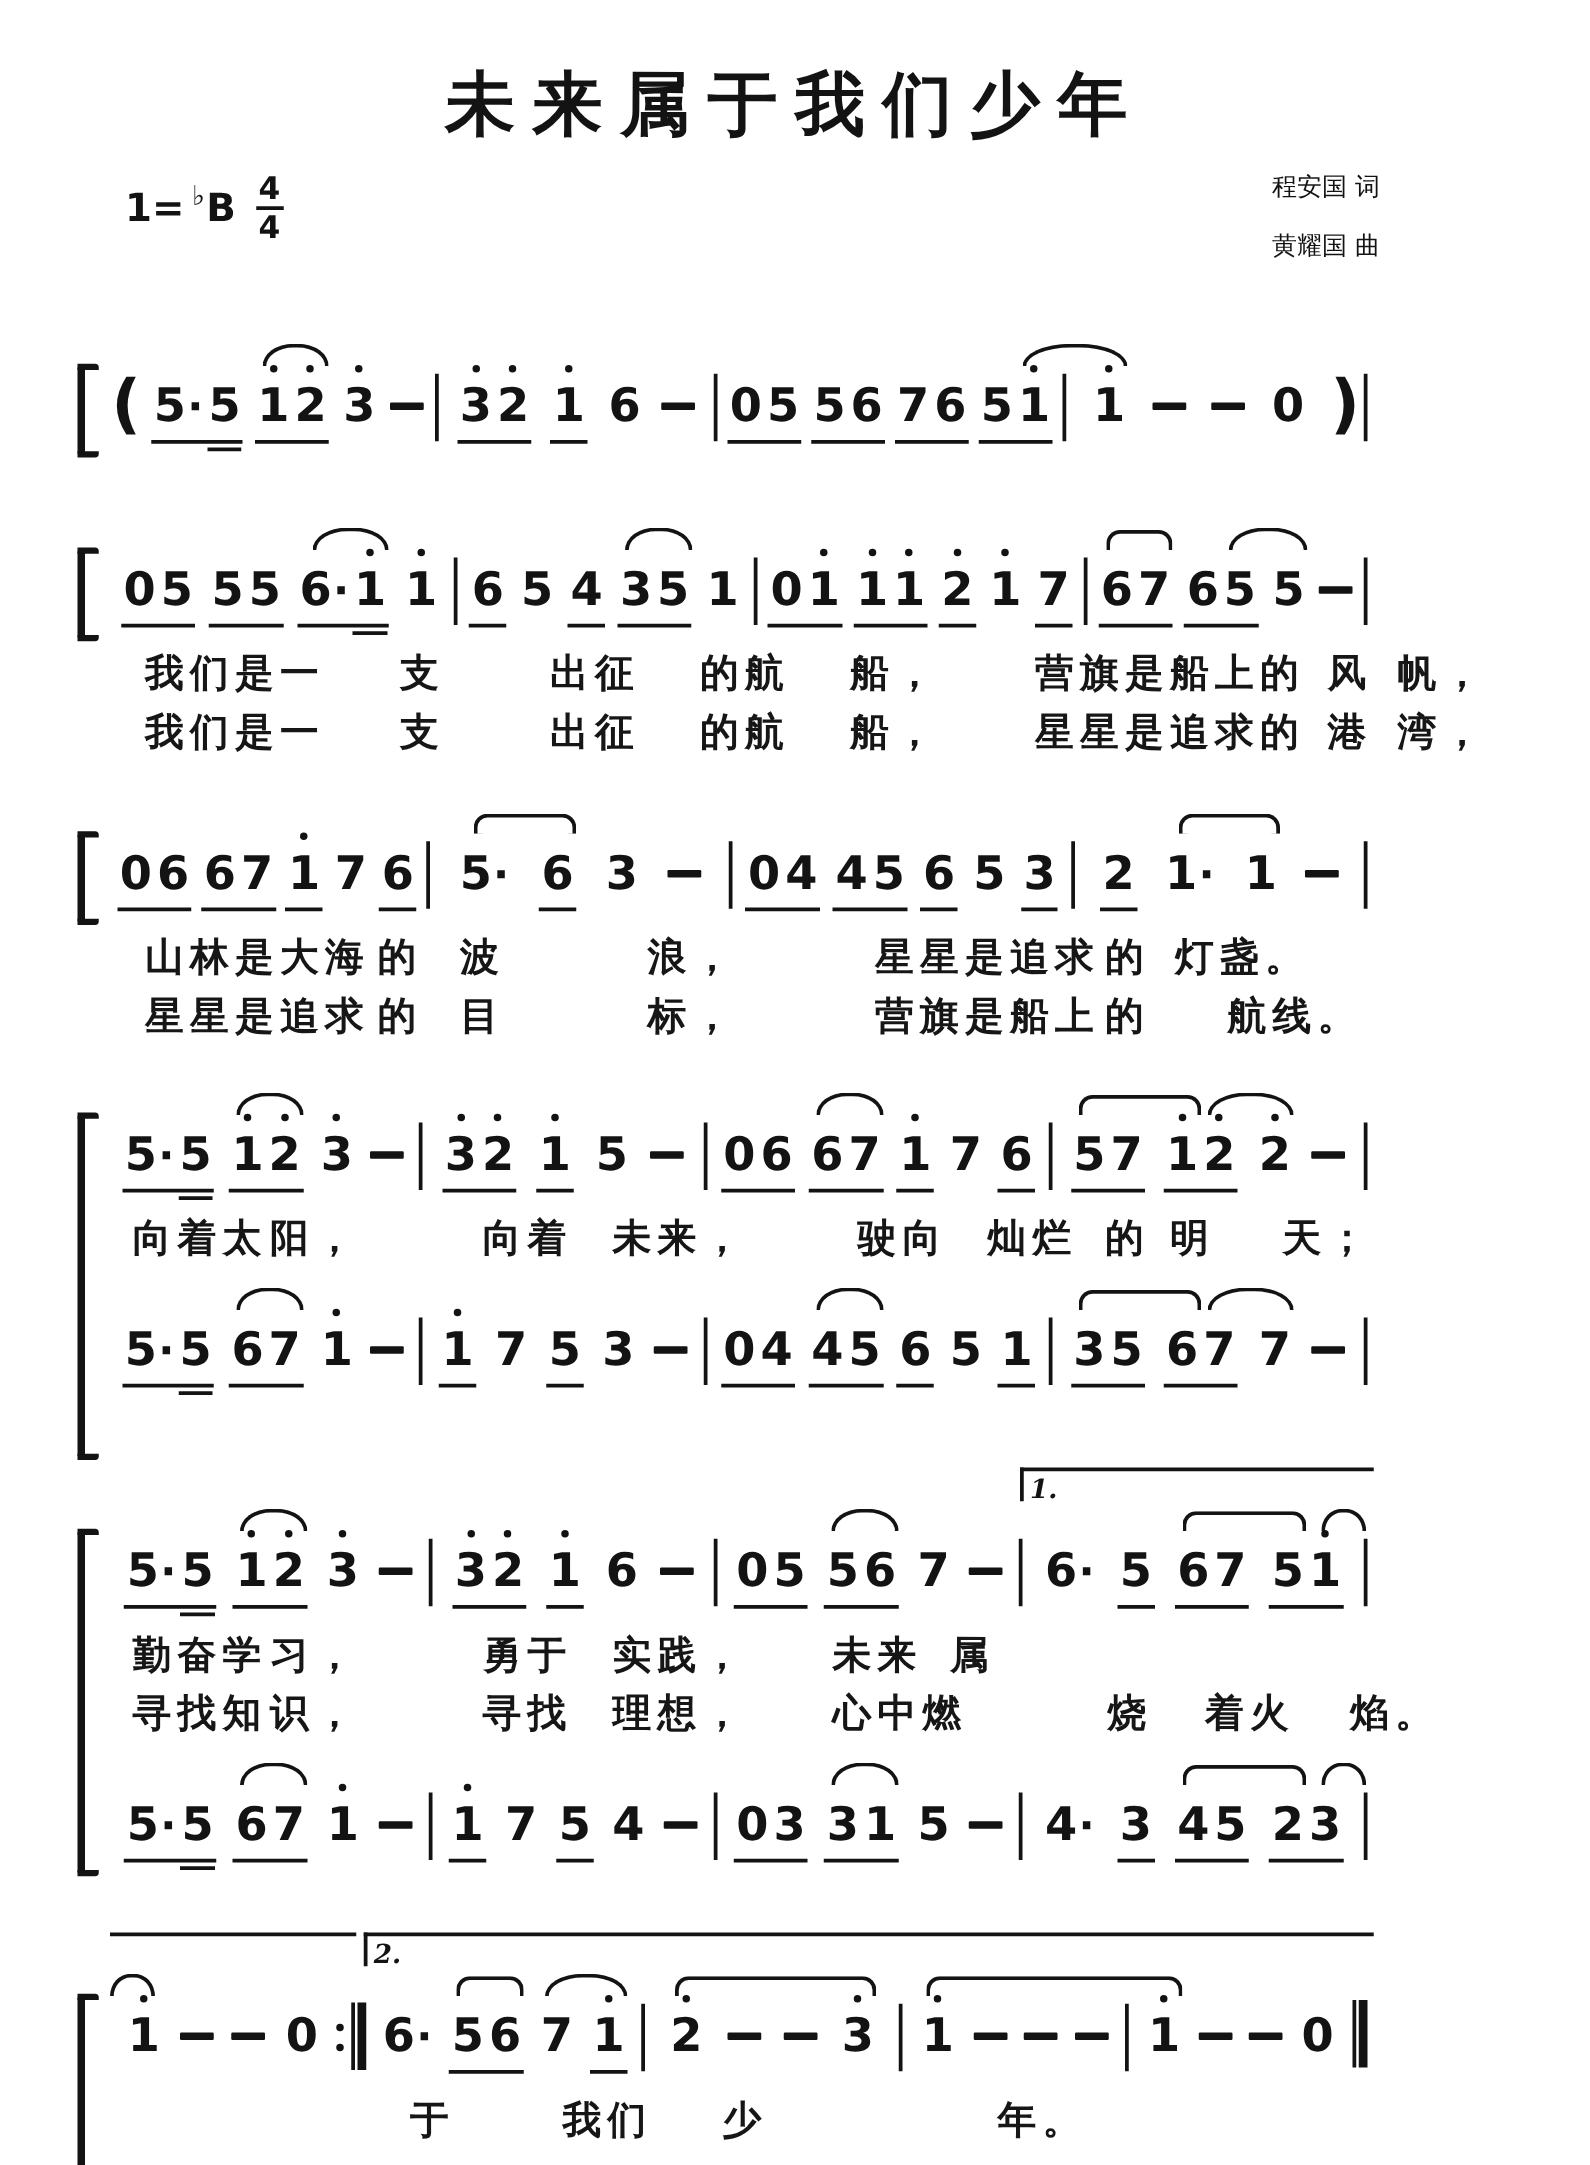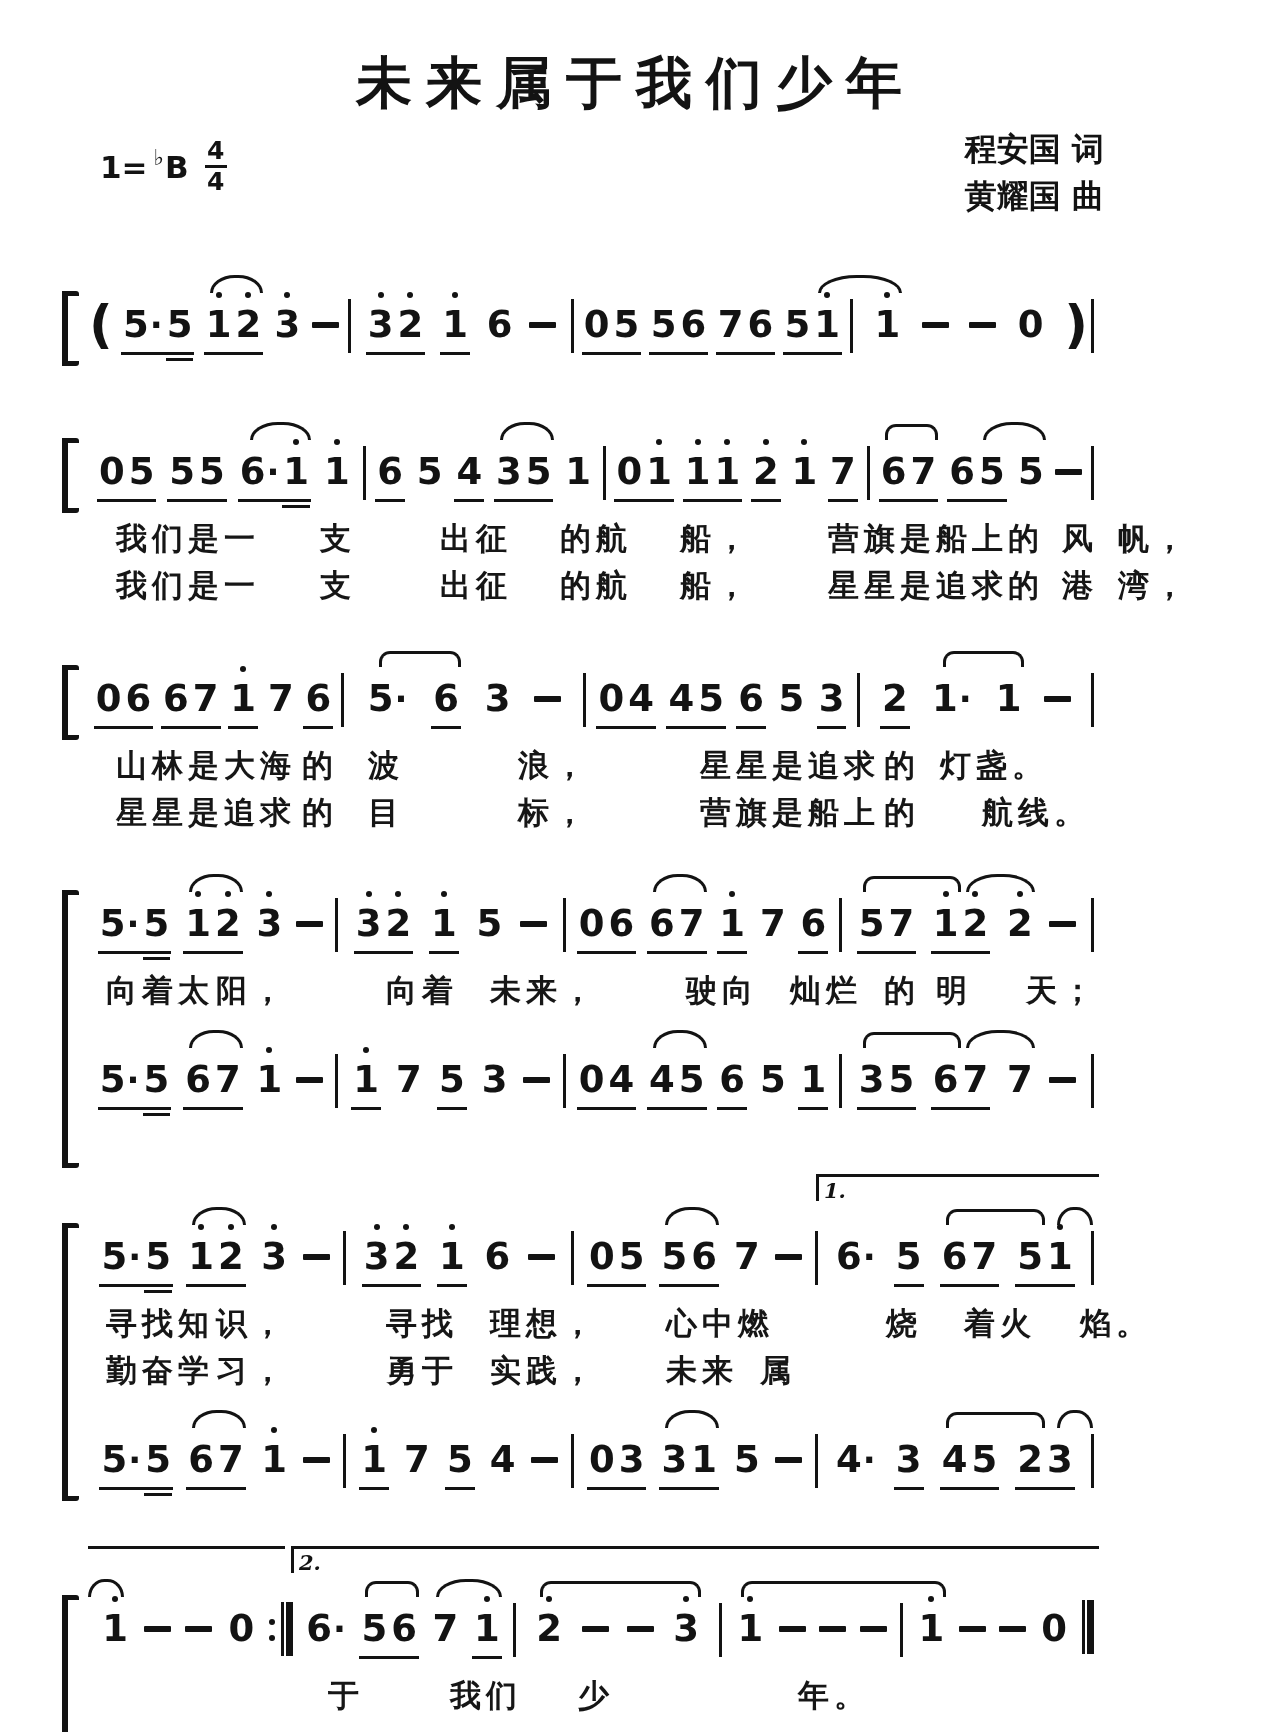--- a/index.html
+++ b/index.html
@@ -3,21 +3,21 @@
 <meta charset="utf-8">
 <style>
   html,body{margin:0;padding:0;background:#ffffff;}
   body{width:1272px;height:1732px;overflow:hidden;position:relative;color:#131313;
        font-family:"DejaVu Sans",sans-serif;}
   
   #header{position:relative;height:268px;}
   .title{position:absolute;top:46px;left:0;width:100%;text-align:center;
          font-family:"DejaVu Serif",serif;font-size:56px;font-weight:800;letter-spacing:14px;}
   .credits{position:absolute;top:126px;right:168px;text-align:center;
-           font-family:"DejaVu Serif",serif;font-size:32px;font-weight:700;line-height:47px;}
+           font-family:"DejaVu Serif",serif;font-size:20px;font-weight:400;line-height:47px;}
   .keysig{position:absolute;left:100px;top:138px;display:flex;align-items:center;
           font-weight:700;font-size:31px;}
   .keysig .flat{font-size:22px;vertical-align:super;position:relative;top:-9px;margin:0 1px 0 6px;}
   .frac{display:inline-flex;flex-direction:column;align-items:center;margin-left:16px;
         font-size:25px;font-weight:700;line-height:26px;}
   .frac .fbar{width:22px;border-top:3px solid #131313;margin:1px 0;}
   .tempo{position:absolute;left:100px;top:212px;font-size:28px;font-weight:600;
          font-family:"DejaVu Serif",serif;letter-spacing:3px;}
   
   #score{position:relative;margin-left:88px;width:1008px;}
@@ -651,37 +651,37 @@
         <div class="bar"></div>
         <div class="arc arc-rd" style="left: 104.234px; width: 47.75px; top: 37px;"></div>
         <div class="arc arc-rd" style="left: 577.359px; width: 47.75px; top: 37px;"></div>
         <div class="arc arc-sq" style="left: 857.594px; width: 93.6406px; top: 39px;"></div>
         <div class="arc arc-rd" style="left: 968.984px; width: 30px; top: 37px;"></div>
         <div class="volta tick" style="left: 728px; width: 280px; top: 4px;">
           <span class="vlabel">1.</span>
         </div>
       </div>
       <div class="lyr">
+        <span style="left: 18px;">勤奋学</span>
+        <span style="left: 128px;">习，</span>
+        <span style="left: 298px;">勇于</span>
+        <span style="left: 402px;">实践，</span>
+        <span style="left: 578px;">未来</span>
+        <span style="left: 672px;">属</span>
+      </div>
+      <div class="lyr">
         <span style="left: 18px;">寻找知</span>
         <span style="left: 128px;">识，</span>
         <span style="left: 298px;">寻找</span>
         <span style="left: 402px;">理想，</span>
         <span style="left: 578px;">心中燃</span>
         <span style="left: 798px;">烧</span>
         <span style="left: 876px;">着火</span>
         <span style="left: 992px;">焰。</span>
       </div>
-      <div class="lyr">
-        <span style="left: 18px;">勤奋学</span>
-        <span style="left: 128px;">习，</span>
-        <span style="left: 298px;">勇于</span>
-        <span style="left: 402px;">实践，</span>
-        <span style="left: 578px;">未来</span>
-        <span style="left: 672px;">属</span>
-      </div>
       <div class="musicline" style="padding-top: 34px; margin-top: 6px;">
         <div class="measure" style="flex: 1.2 1 60px;">
           <div class="tg">
             <span class="sub"><span class="digit">5</span><span class="aug">·</span></span>
             <span class="sub"><span class="digit">5</span><span class="dblul"></span></span>
             <span class="ul"></span>
           </div>
           <div class="tg">
             <span class="sub"><span class="digit">6</span></span>
             <span class="sub"><span class="digit">7</span></span>

